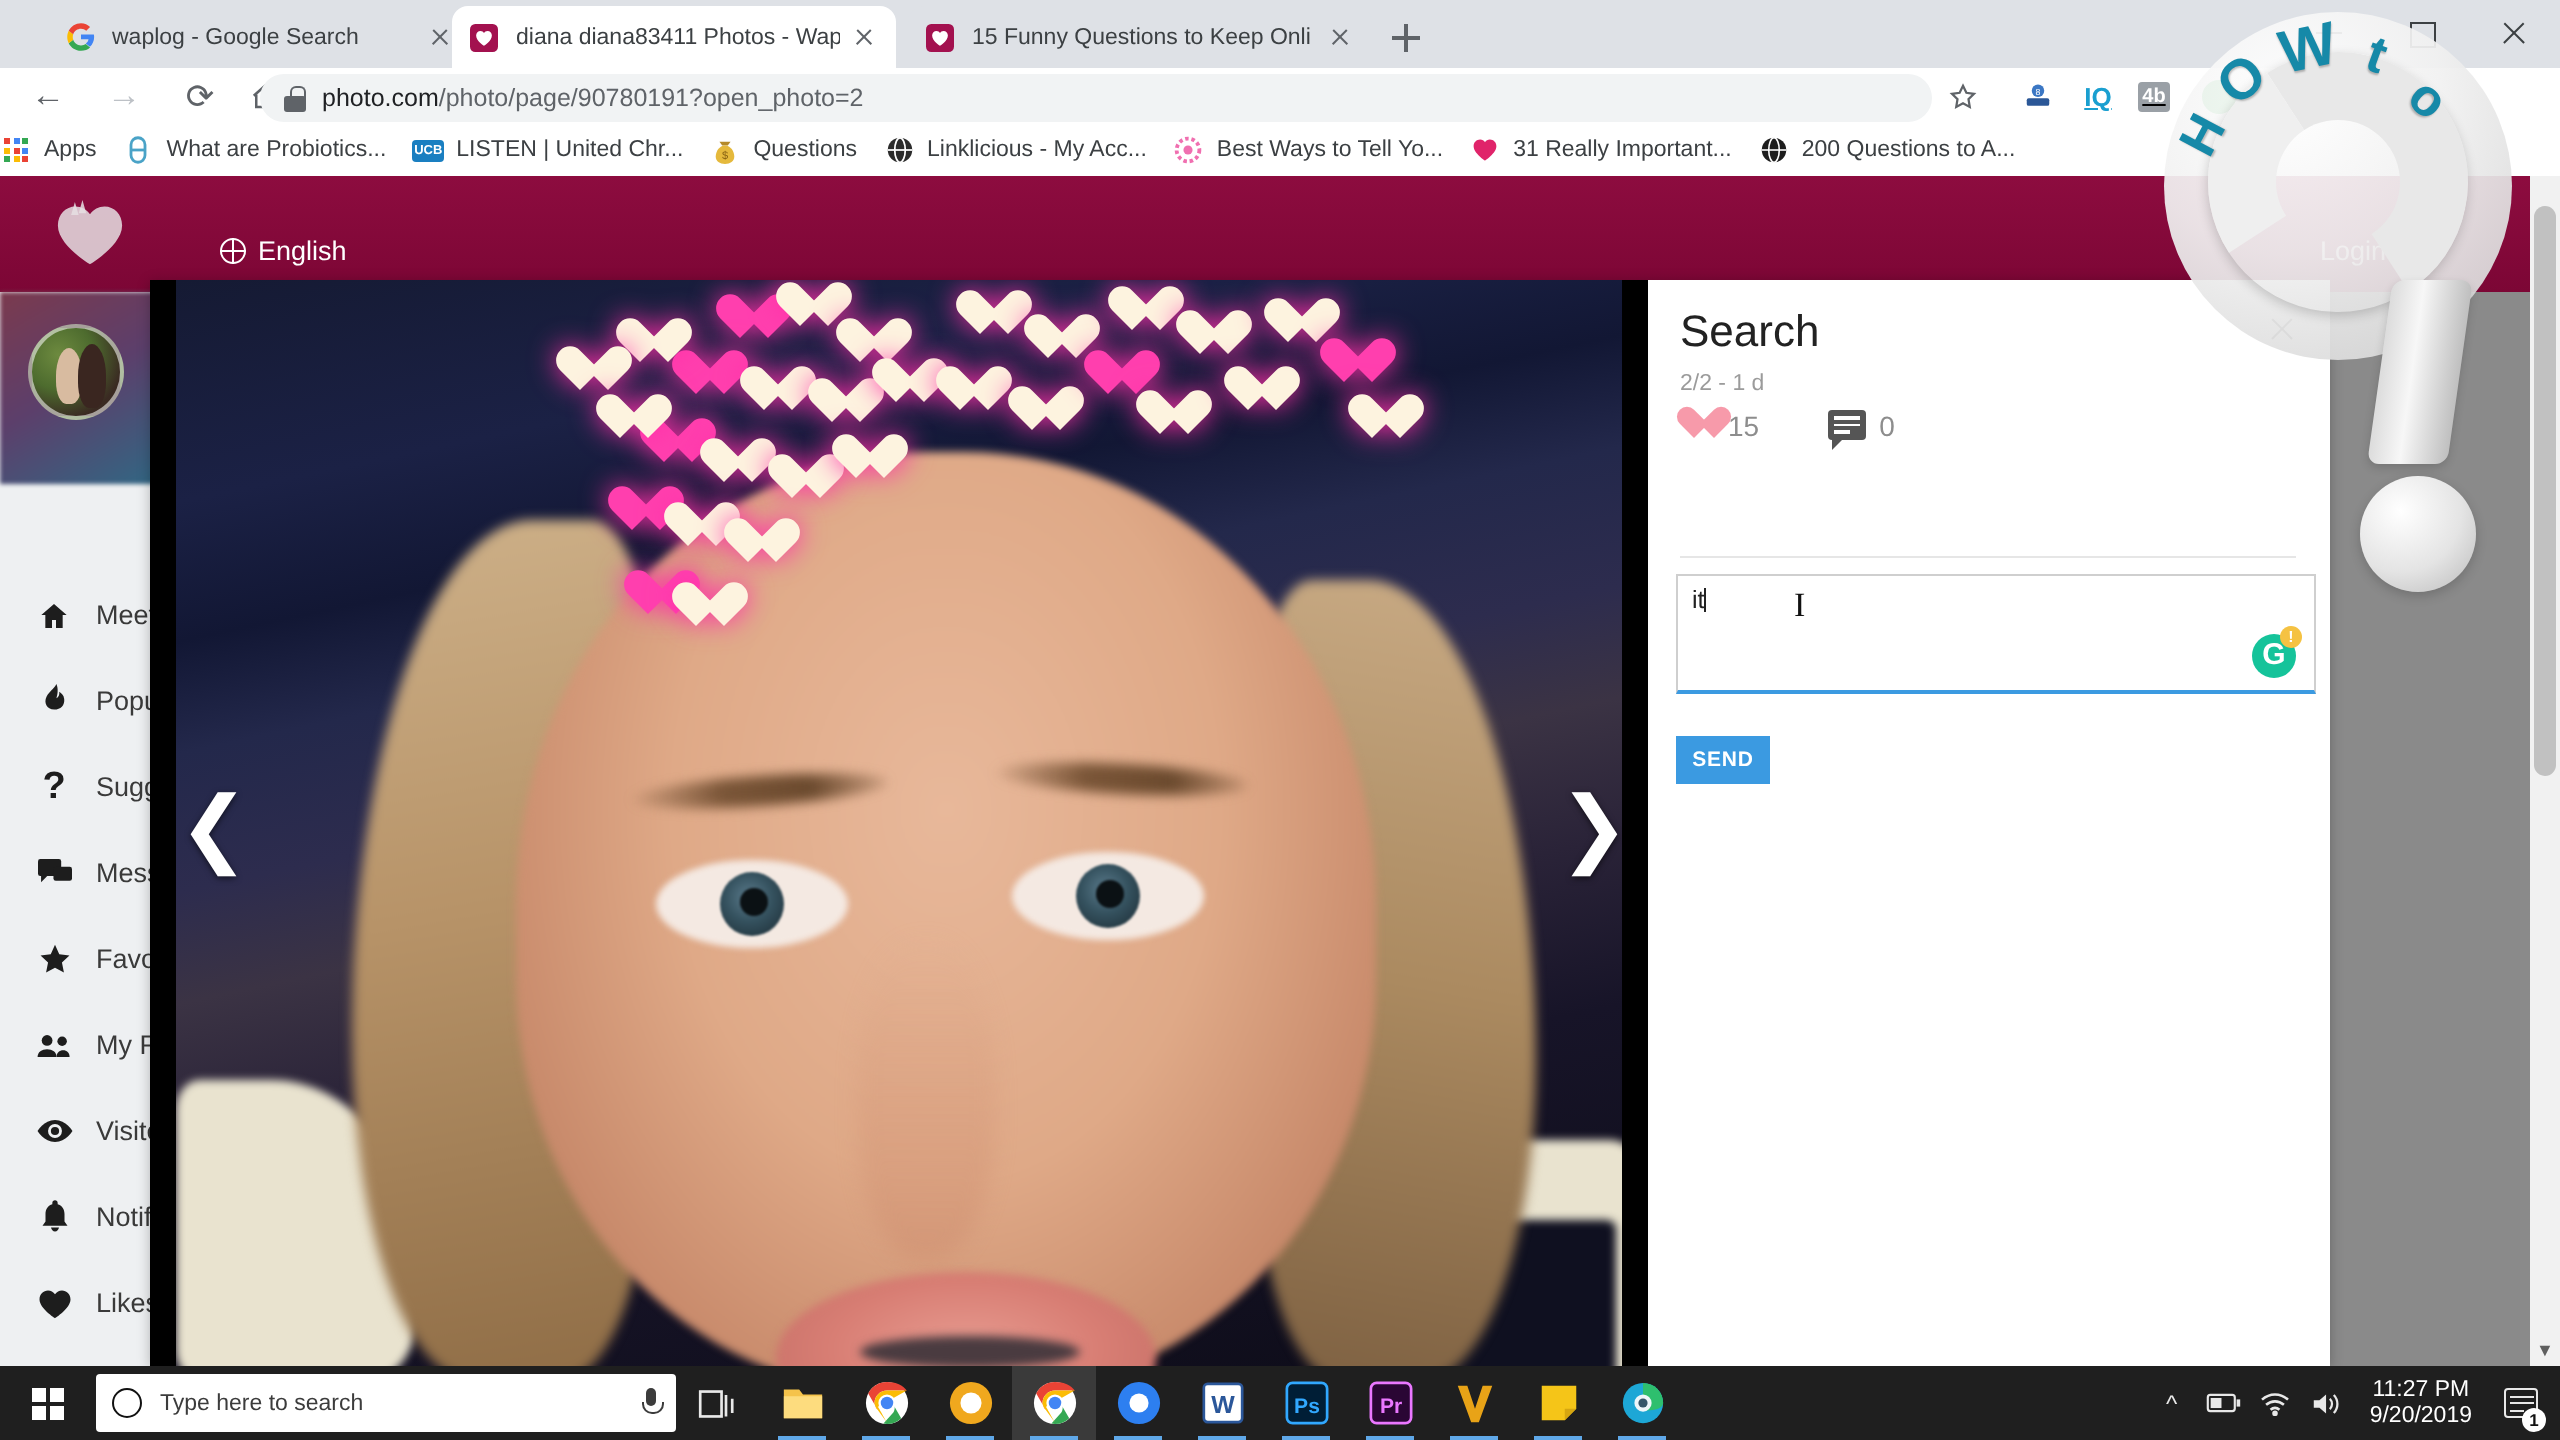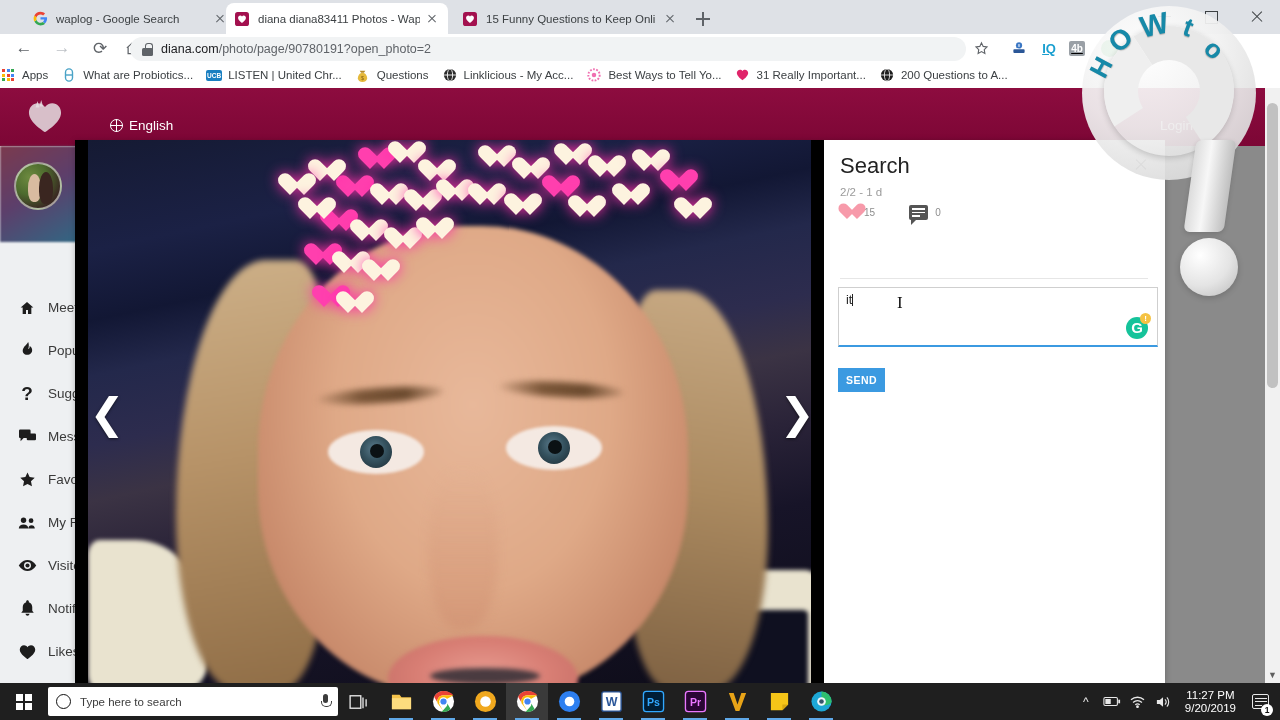--- a/index.html
+++ b/index.html
@@ -139,21 +139,21 @@
 
   
   #detail-panel { position:relative; width:341px; height:543px; background:#fff; }
   #detail-name { position:absolute; left:16px; top:13px; font-size:22px; color:#222; font-weight:400; }
   #detail-close { position:absolute; right:16px; top:16px; width:16px; height:16px; }
   #detail-close::before,#detail-close::after{content:"";position:absolute;left:1px;top:7.5px;width:14px;height:1.2px;background:#6b6b6b;}
   #detail-close::before{transform:rotate(45deg);} #detail-close::after{transform:rotate(-45deg);}
   #detail-meta { position:absolute; left:16px; top:46px; font-size:11.5px; color:#9b9b9b; }
   #detail-stats { position:absolute; left:14px; top:64px; display:flex; align-items:center; }
   .stat { display:flex; align-items:center; margin-right:34px; }
-  .stat-num { font-size:10px; color:#8d8d8d; margin-left:7px; }
+  .stat-num { font-size:14px; color:#8d8d8d; margin-left:7px; }
   .heart-stat { width:19px; height:17px; position:relative; }
   .heart-stat::before,.heart-stat::after{content:"";position:absolute;width:10px;height:15px;border-radius:10px 10px 0 0;background:#f79aaa;}
   .heart-stat::before{left:9px;transform:rotate(-45deg);transform-origin:0 100%;}
   .heart-stat::after{left:9px;transform:rotate(45deg);transform-origin:100% 100%;}
   .cmt-stat { width:19px; height:15px; background:#555; border-radius:2px; position:relative; }
   .cmt-stat::after{content:"";position:absolute;left:2px;bottom:-5px;border-left:5px solid #555;border-bottom:5px solid transparent;}
   .cmt-stat i{position:absolute;left:3px;height:1.6px;background:#fff;}
   #divider { position:absolute; left:16px; top:138px; width:308px; height:1px; background:#e6e6e6; }
   #comment-box { position:absolute; left:14px; top:147px; width:320px; height:60px; border:1px solid #cfcfcf;
                  border-bottom:2px solid #3b9ae1; background:#fff; }
@@ -277,21 +277,21 @@
     <div class="nav-ico" style="left:84px;">⟳</div>
     <div class="nav-ico" style="left:118px;width:28px;">
       <svg width="15" height="15" viewBox="0 0 24 24" fill="none" stroke="#5f6368" stroke-width="2">
           <path d="M3 11l9-8 9 8"></path>
           <path d="M5 10v10h14V10"></path>
         </svg>
     </div>
 
     <div id="omnibox">
       <span id="lock-icon"></span>
-      <span id="url-text"><span class="host">diana.com</span><span>/photo/page/90780191?open_photo=2</span></span>
+      <span id="url-text"><span class="host">photo.com</span><span>/photo/page/90780191?open_photo=2</span></span>
     </div>
 
     <div class="tb-right" style="left:968px;">
       <svg width="15" height="15" viewBox="0 0 24 24" fill="none" stroke="#5f6368" stroke-width="1.8">
           <path d="M12 3l2.7 5.6 6.1.9-4.4 4.3 1 6.1L12 17l-5.4 2.9 1-6.1L3.2 9.5l6.1-.9z"></path>
         </svg>
     </div>
     <div class="tb-right" style="left:1006px;">
       <svg width="16" height="15" viewBox="0 0 24 24">
           <rect x="3" y="13" width="18" height="6" rx="1.5" fill="#2b5797"></rect>

